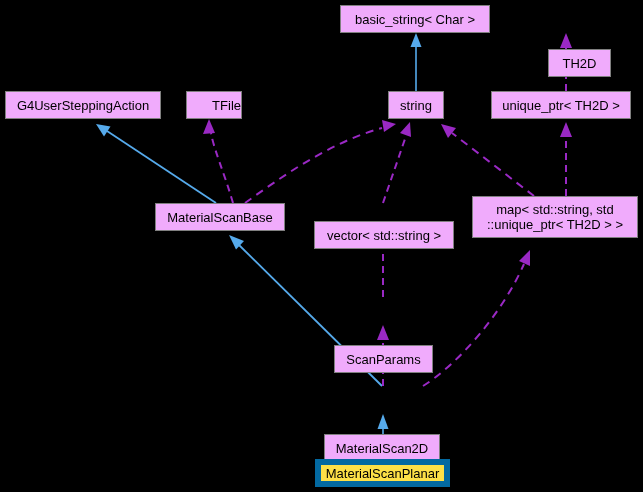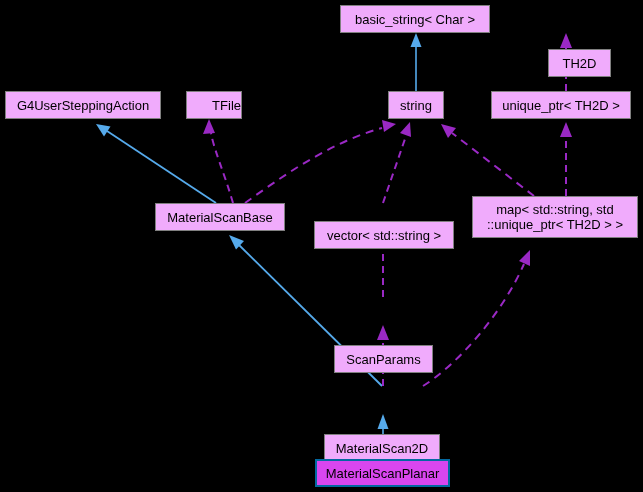--- a/index.html
+++ b/index.html
@@ -32,22 +32,22 @@
     font-size: 13px;
     line-height: 15px;
     text-align: center;
     display: flex;
     align-items: center;
     justify-content: center;
     white-space: pre;
     z-index: 2;
   }
   .node.highlighted {
-    background: #d946ef;
-    border: 2px solid #0369a1;
+    background: #fde047;
+    border: 6px solid #0369a1;
   }
   .node-label {
     display: block;
     width: 100%;
   }
 </style>
 </head>
 <body>
 
 <div id="diagram-root">

